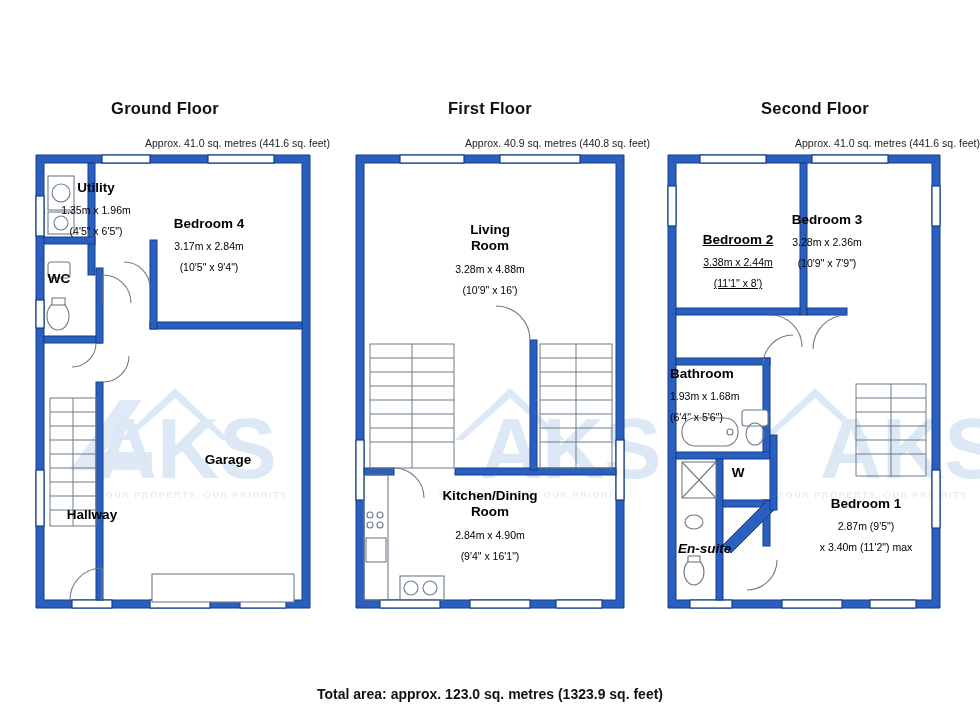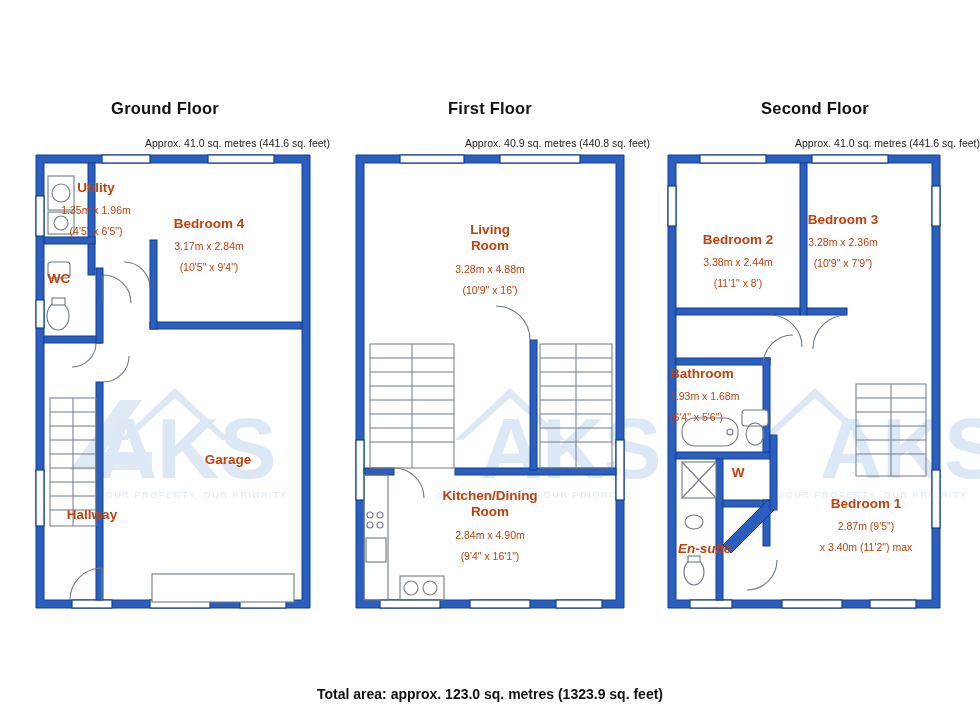--- a/index.html
+++ b/index.html
@@ -63,21 +63,21 @@
     left: 0;
     z-index: 2;
   }
 
   
   .room-label {
     position: absolute;
     z-index: 3;
     text-align: center;
     line-height: 1.22;
-    color: #c2410c;
+    color: #000000;
   }
   .room-label .rname {
     font-size: 13.5px;
     font-weight: bold;
     display: block;
     white-space: nowrap;
   }
   .room-label .rdim {
     font-size: 10.5px;
     display: block;
@@ -334,26 +334,26 @@
     <span class="rdim">3.28m x 4.88m</span>
     <span class="rdim">(10'9" x 16')</span>
   </div>
   <div class="room-label" style="left:398px; top:488px; width:184px;text-align:center;">
     <span class="rname">Kitchen/Dining</span>
     <span class="rname">Room</span>
     <span class="rdim">2.84m x 4.90m</span>
     <span class="rdim">(9'4" x 16'1")</span>
   </div>
 
-  <div class="room-label" style="left:676px; top:232px; width:124px;">
+  <div class="room-label" style="left:676px; top:232px; width:124px;text-decoration:underline;">
     <span class="rname">Bedroom 2</span>
     <span class="rdim">3.38m x 2.44m</span>
     <span class="rdim">(11'1" x 8')</span>
   </div>
-  <div class="room-label" style="left:778px; top:212px; width:130px;">
+  <div class="room-label" style="left:762px; top:212px; width:130px;">
     <span class="rname">Bedroom 3</span>
     <span class="rdim">3.28m x 2.36m</span>
     <span class="rdim">(10'9" x 7'9")</span>
   </div>
   <div class="room-label left-align" style="left:670px; top:366px; width:120px;">
     <span class="rname">Bathroom</span>
     <span class="rdim">1.93m x 1.68m</span>
     <span class="rdim">(6'4" x 5'6")</span>
   </div>
   <div class="room-label" style="left:726px; top:465px; width:24px;">

